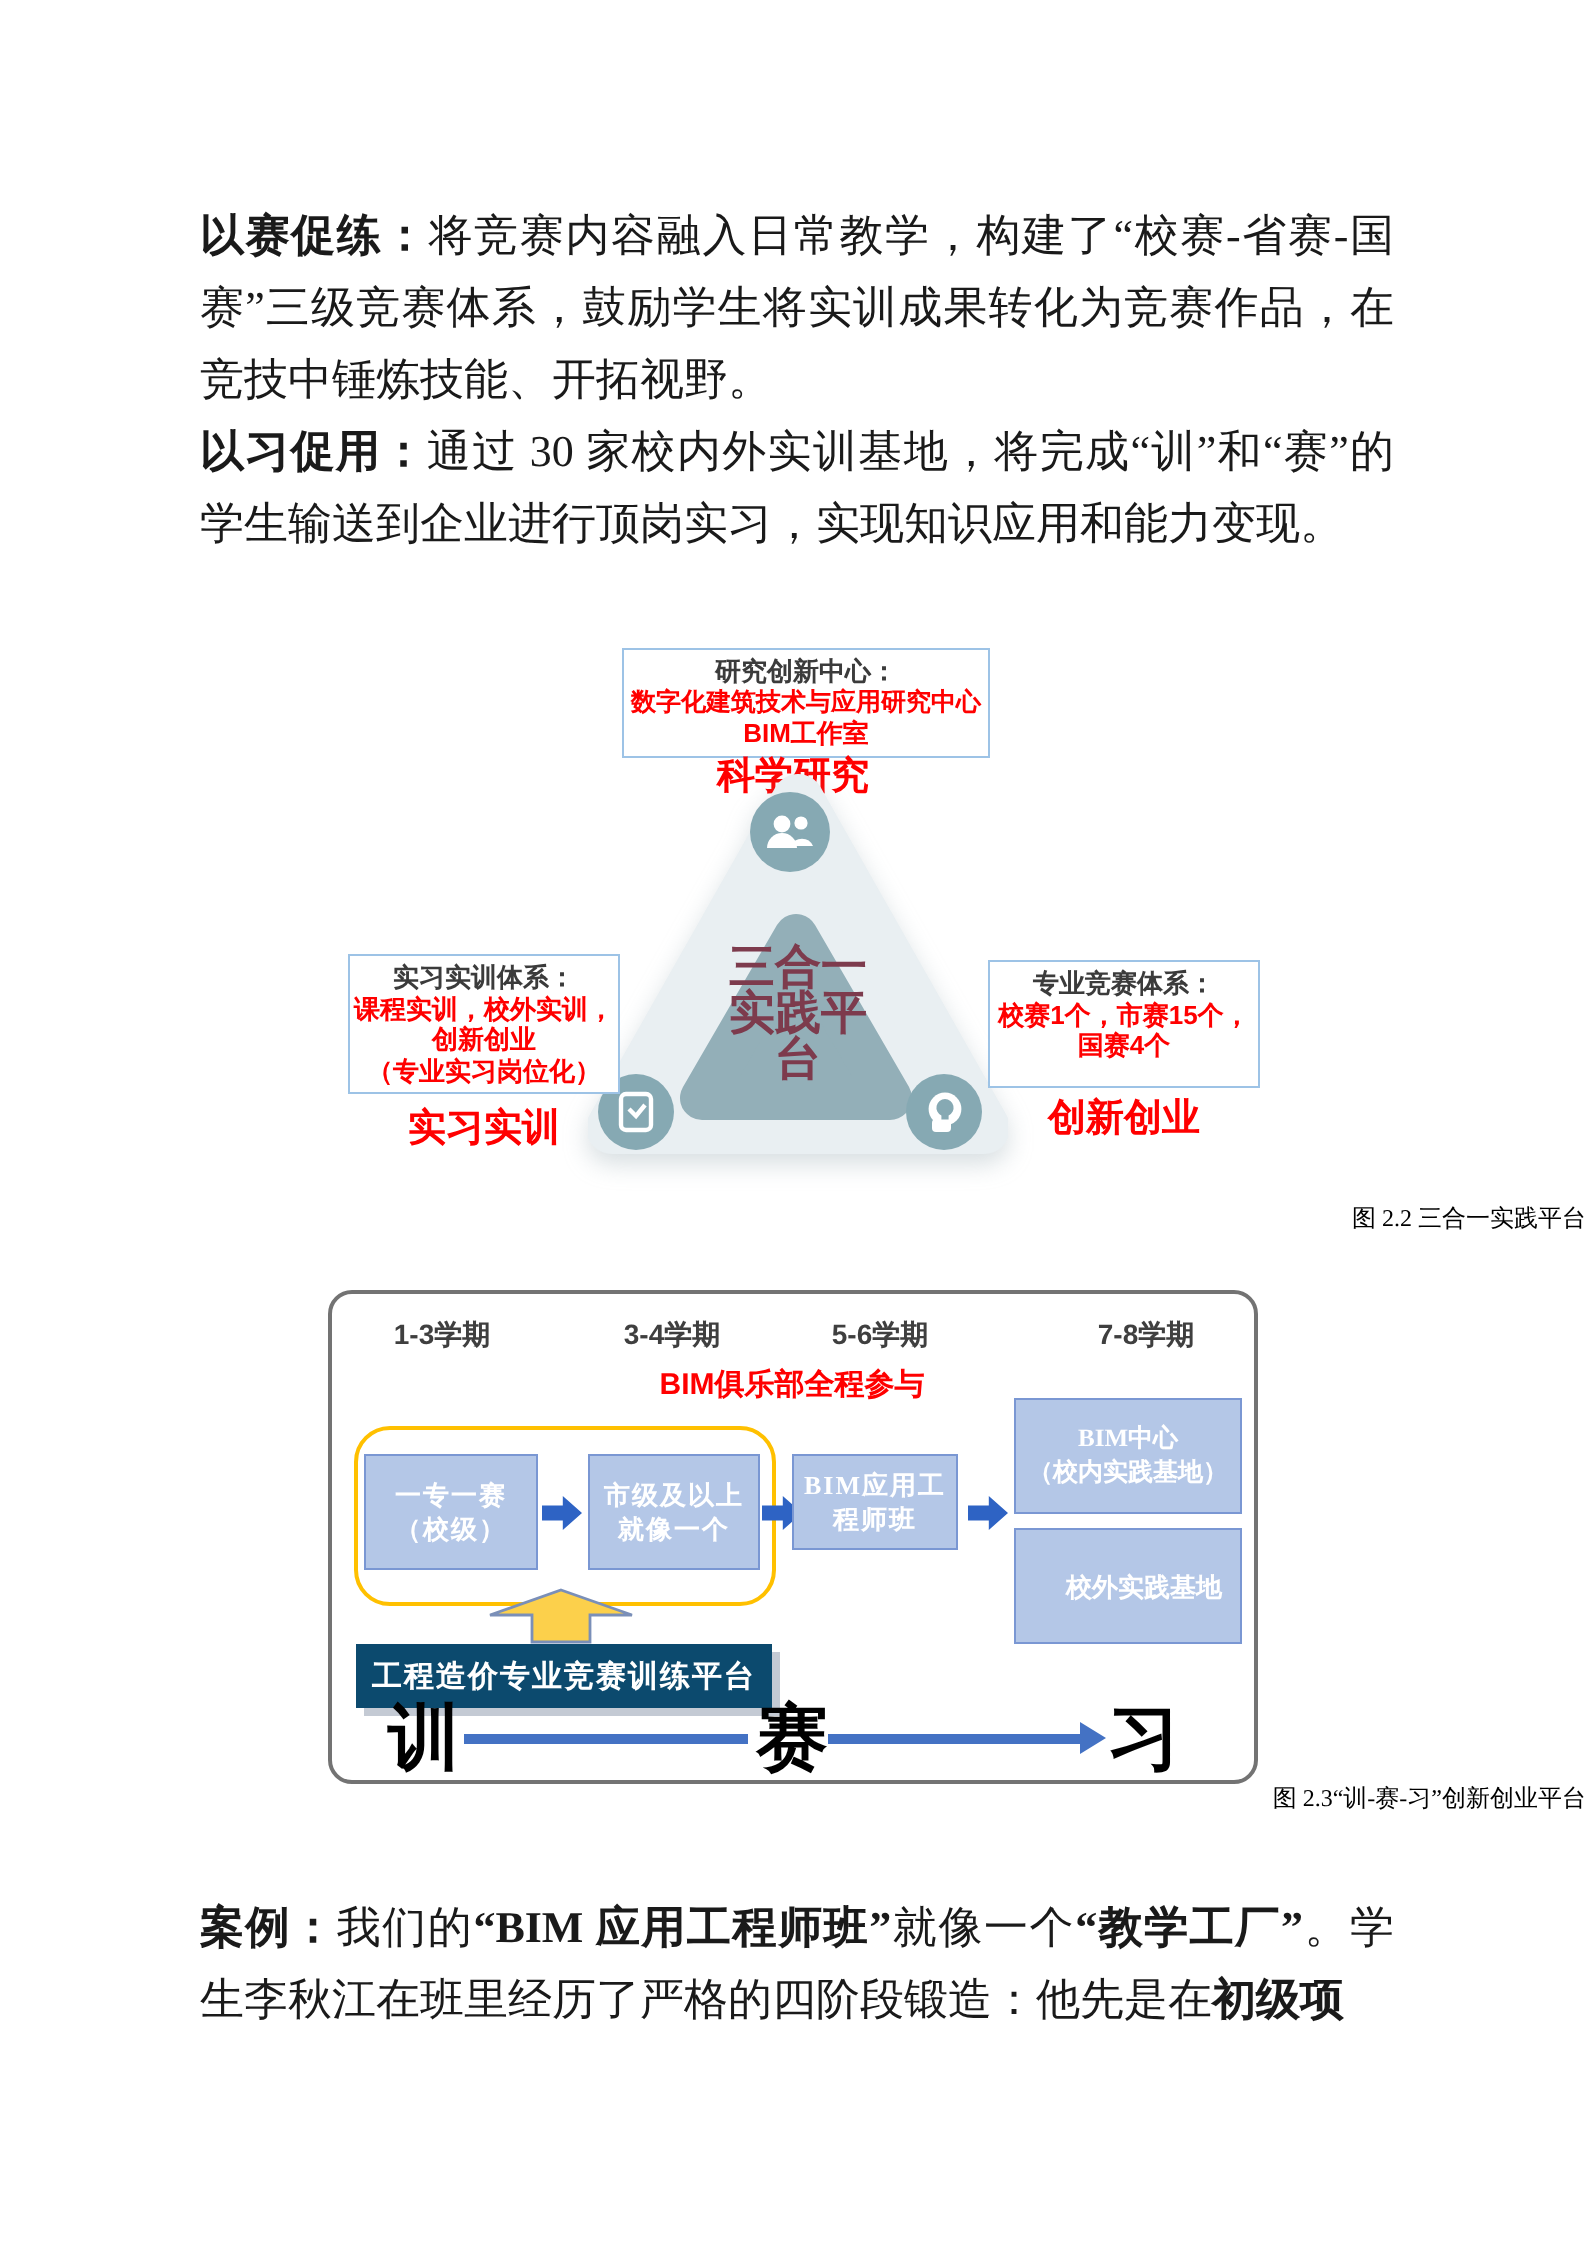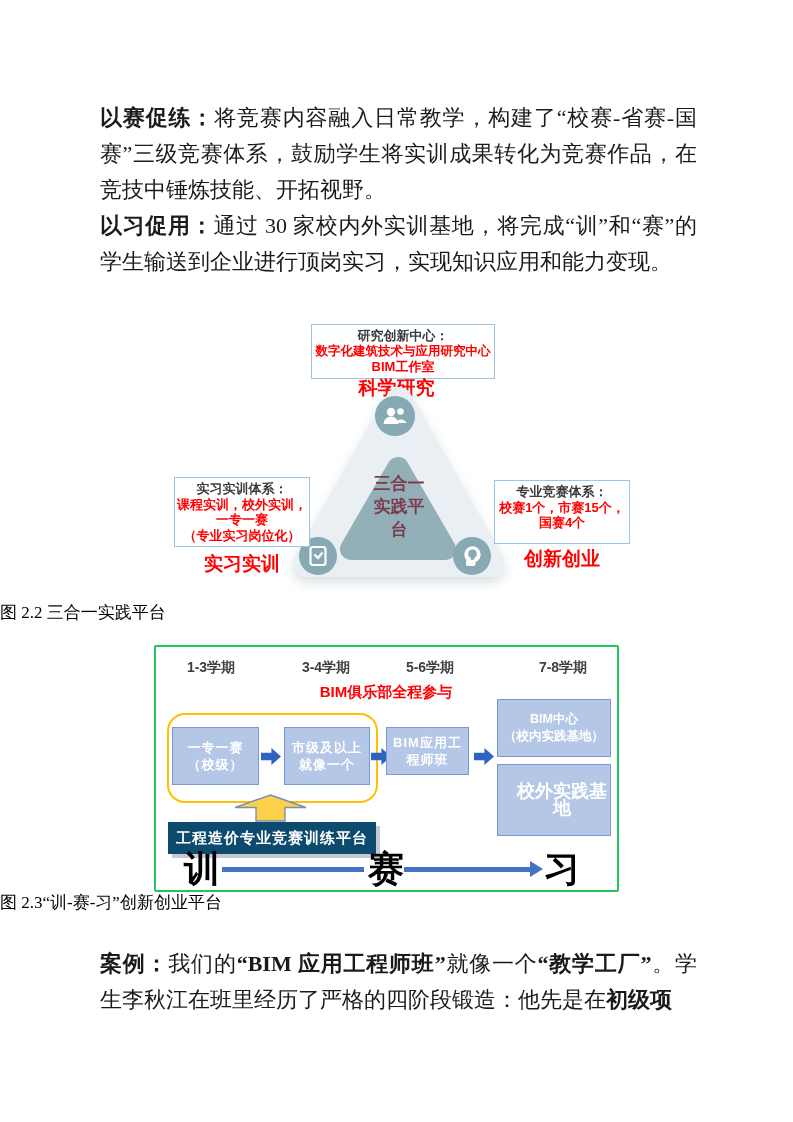--- a/index.html
+++ b/index.html
@@ -21,43 +21,43 @@
   .fbox.rightb{left:494px;top:158px;width:136px;height:64px;}
   .red-label{position:absolute;color:#ff0000;font-weight:bold;font-size:19px;
         font-family:"Liberation Sans","DejaVu Sans",sans-serif;text-align:center;}
   .red-label.sci{left:0;right:0;top:53px;}
   .red-label.lab-l{left:174px;width:136px;top:229px;}
   .red-label.lab-r{left:494px;width:136px;top:224px;}
   .tri-wrap{position:absolute;left:294px;top:64px;width:210px;height:207px;}
   .tri-wrap svg{filter:drop-shadow(0 5px 6px rgba(140,160,170,.35));}
   .tri-text{position:absolute;left:0;right:0;top:86px;text-align:center;
         font-family:"Liberation Sans","DejaVu Sans",sans-serif;font-weight:bold;
-        font-size:17px;line-height:23px;color:#7d3b4d;}
-  .caption{position:absolute;left:0;right:0;text-align:left;font-size:17px;color:#000;}
+        font-size:23px;line-height:23px;color:#7d3b4d;}
+  .caption{position:absolute;left:0;right:0;text-align:right;font-size:12px;color:#000;}
   .cap22{top:601px;}
   .cap23{top:891px;}
   
-  .fig23{position:absolute;left:154px;top:645px;width:465px;height:247px;
-        border:2px solid #22c55e;border-radius:2px;box-sizing:border-box;
+  .fig23{position:absolute;left:164px;top:645px;width:465px;height:247px;
+        border:2px solid #737373;border-radius:12px;box-sizing:border-box;
         font-family:"Liberation Sans","DejaVu Sans",sans-serif;}
   .sem{position:absolute;top:12px;transform:translateX(-50%);font-size:14px;
         color:#3f3f3f;font-weight:600;}
   .club{position:absolute;top:36px;left:230px;transform:translateX(-50%);
         color:#ff0000;font-weight:bold;font-size:15px;white-space:nowrap;}
   .ygroup{position:absolute;left:11px;top:66px;width:211px;height:90px;
         border:2px solid #ffc000;border-radius:18px;box-sizing:border-box;}
   .flowbox{position:absolute;background:#b4c7e7;border:1px solid #7a97d3;
         color:#ffffff;font-weight:bold;font-size:13px;line-height:17px;
         display:flex;flex-direction:column;align-items:center;justify-content:center;
-        text-align:center;box-sizing:border-box;letter-spacing:1px;}
+        text-align:center;box-sizing:border-box;letter-spacing:1px;font-family:Liberation Serif, serif;}
   .fb1{left:16px;top:80px;width:87px;height:58px;}
   .fb2{left:128px;top:80px;width:86px;height:58px;}
   .fb3{left:230px;top:80px;width:83px;height:48px;}
   .fb4{left:341px;top:52px;width:114px;height:58px;font-size:12.5px;letter-spacing:0;}
-  .fb5{left:341px;top:117px;width:114px;height:72px;font-size:18px;letter-spacing:0;padding-left:16px;}
+  .fb5{left:341px;top:117px;width:114px;height:58px;font-size:13px;letter-spacing:0;padding-left:16px;}
   .barrow{position:absolute;width:20px;height:17px;background:#2e63c4;
         clip-path:polygon(0 28%,52% 28%,52% 0,100% 50%,52% 100%,52% 72%,0 72%);}
   .ba1{left:105px;top:101px;}
   .ba2{left:215px;top:101px;}
   .ba3{left:318px;top:101px;}
   .uparrow{position:absolute;left:72px;top:147px;}
   .platform{position:absolute;left:12px;top:175px;width:208px;height:32px;
         background:#0c4a6e;color:#ffffff;font-weight:bold;font-size:15px;
         display:flex;align-items:center;justify-content:center;letter-spacing:1px;
         box-shadow:4px 4px 0 rgba(125,138,160,.45);}
@@ -118,21 +118,21 @@
       </svg>
       <div class="tri-text">
         <div>三合一</div>
         <div>实践平</div>
         <div>台</div>
       </div>
     </div>
 
     <div class="fbox leftb">
       <div class="t">实习实训体系：</div>
-      <div class="r">课程实训，校外实训，一专一赛</div>
+      <div class="r">课程实训，校外实训，创新创业</div>
       <div class="r">（专业实习岗位化）</div>
     </div>
     <div class="red-label lab-l">实习实训</div>
 
     <div class="fbox rightb">
       <div class="t">专业竞赛体系：</div>
       <div class="r">校赛1个，市赛15个，国赛4个</div>
     </div>
     <div class="red-label lab-r">创新创业</div>
   </div>

